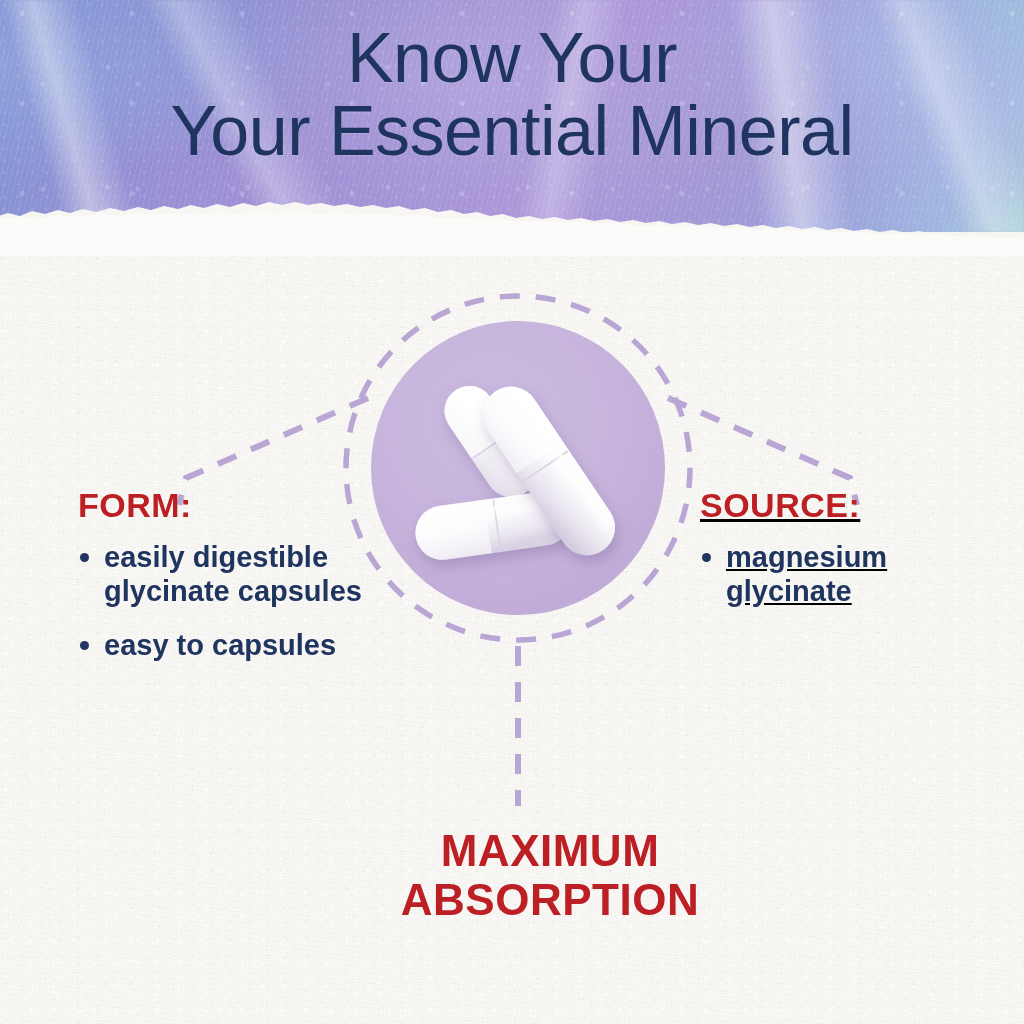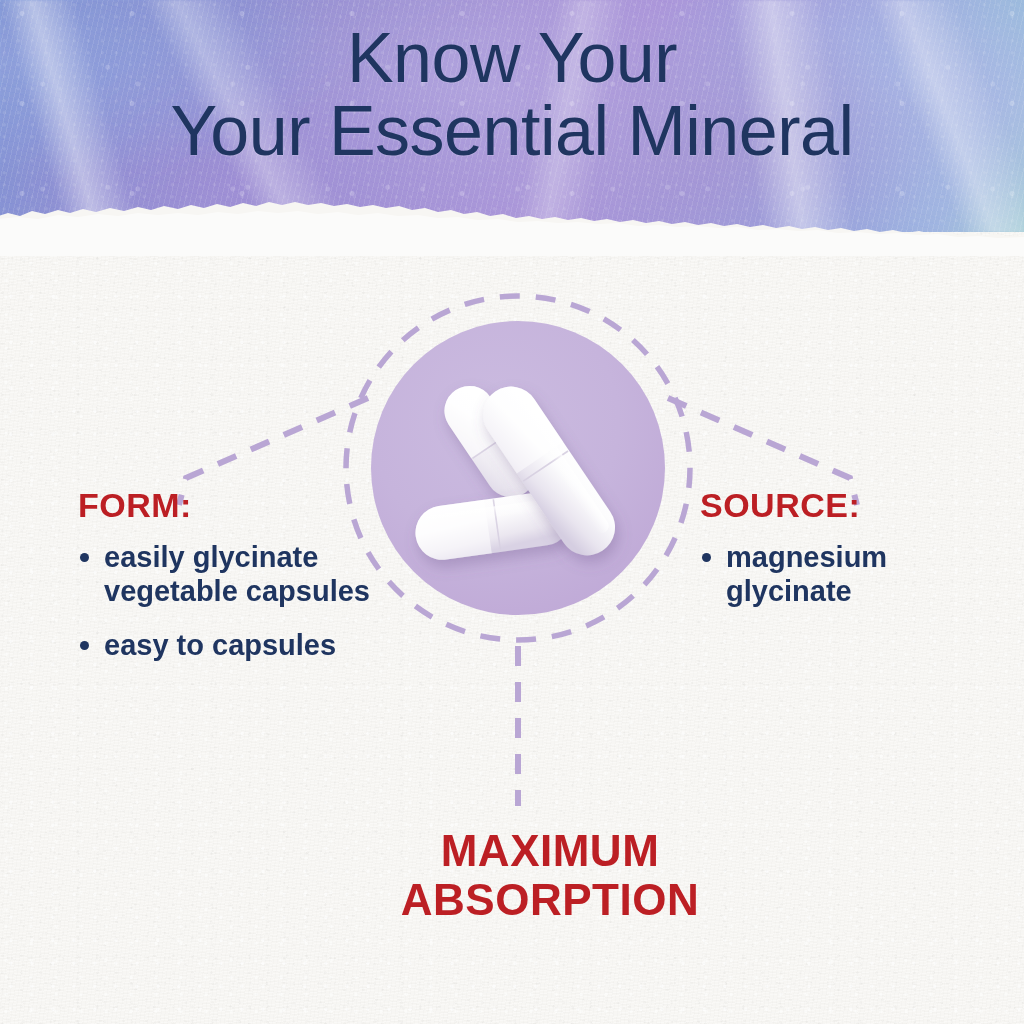--- a/index.html
+++ b/index.html
@@ -162,21 +162,21 @@
     left: 28px; top: 28px;
     width: 294px; height: 294px;
   }
 
   
   .col {
     position: absolute;
     z-index: 4;
   }
   .col-left  { left: 78px;  top: 488px; width: 330px; }
-  .col-right { left: 700px; top: 488px; width: 320px; }
+  .col-right { left: 700px; top: 488px; width: 320px; text-decoration: underline; }
 
   .heading {
     color: #bc1f24;
     font-size: 34px;
     font-weight: bold;
     letter-spacing: 0.5px;
     line-height: 1.0;
     margin: 0 0 18px 0;
     font-family: "Liberation Sans", "DejaVu Sans", sans-serif;
   }
@@ -336,21 +336,21 @@
           <line x1="172" y1="123" x2="172" y2="177" stroke="#d8d1e2" stroke-width="1.8" opacity="0.95"></line>
           <rect x="92" y="130" width="168" height="14" rx="7" fill="url(#gloss)" opacity="0.9"></rect>
         </g>
       </g>
     </svg>
   </div>
 
   <div class="col col-left">
     <div class="heading">FORM:</div>
     <ul class="bullets">
-      <li>easily glycinate vegetable capsules</li>
+      <li>easily digestible glycinate capsules</li>
       <li>easy to capsules</li>
     </ul>
   </div>
 
   <div class="col col-right">
     <div class="heading">SOURCE:</div>
     <ul class="bullets">
       <li>magnesium glycinate</li>
     </ul>
   </div>

